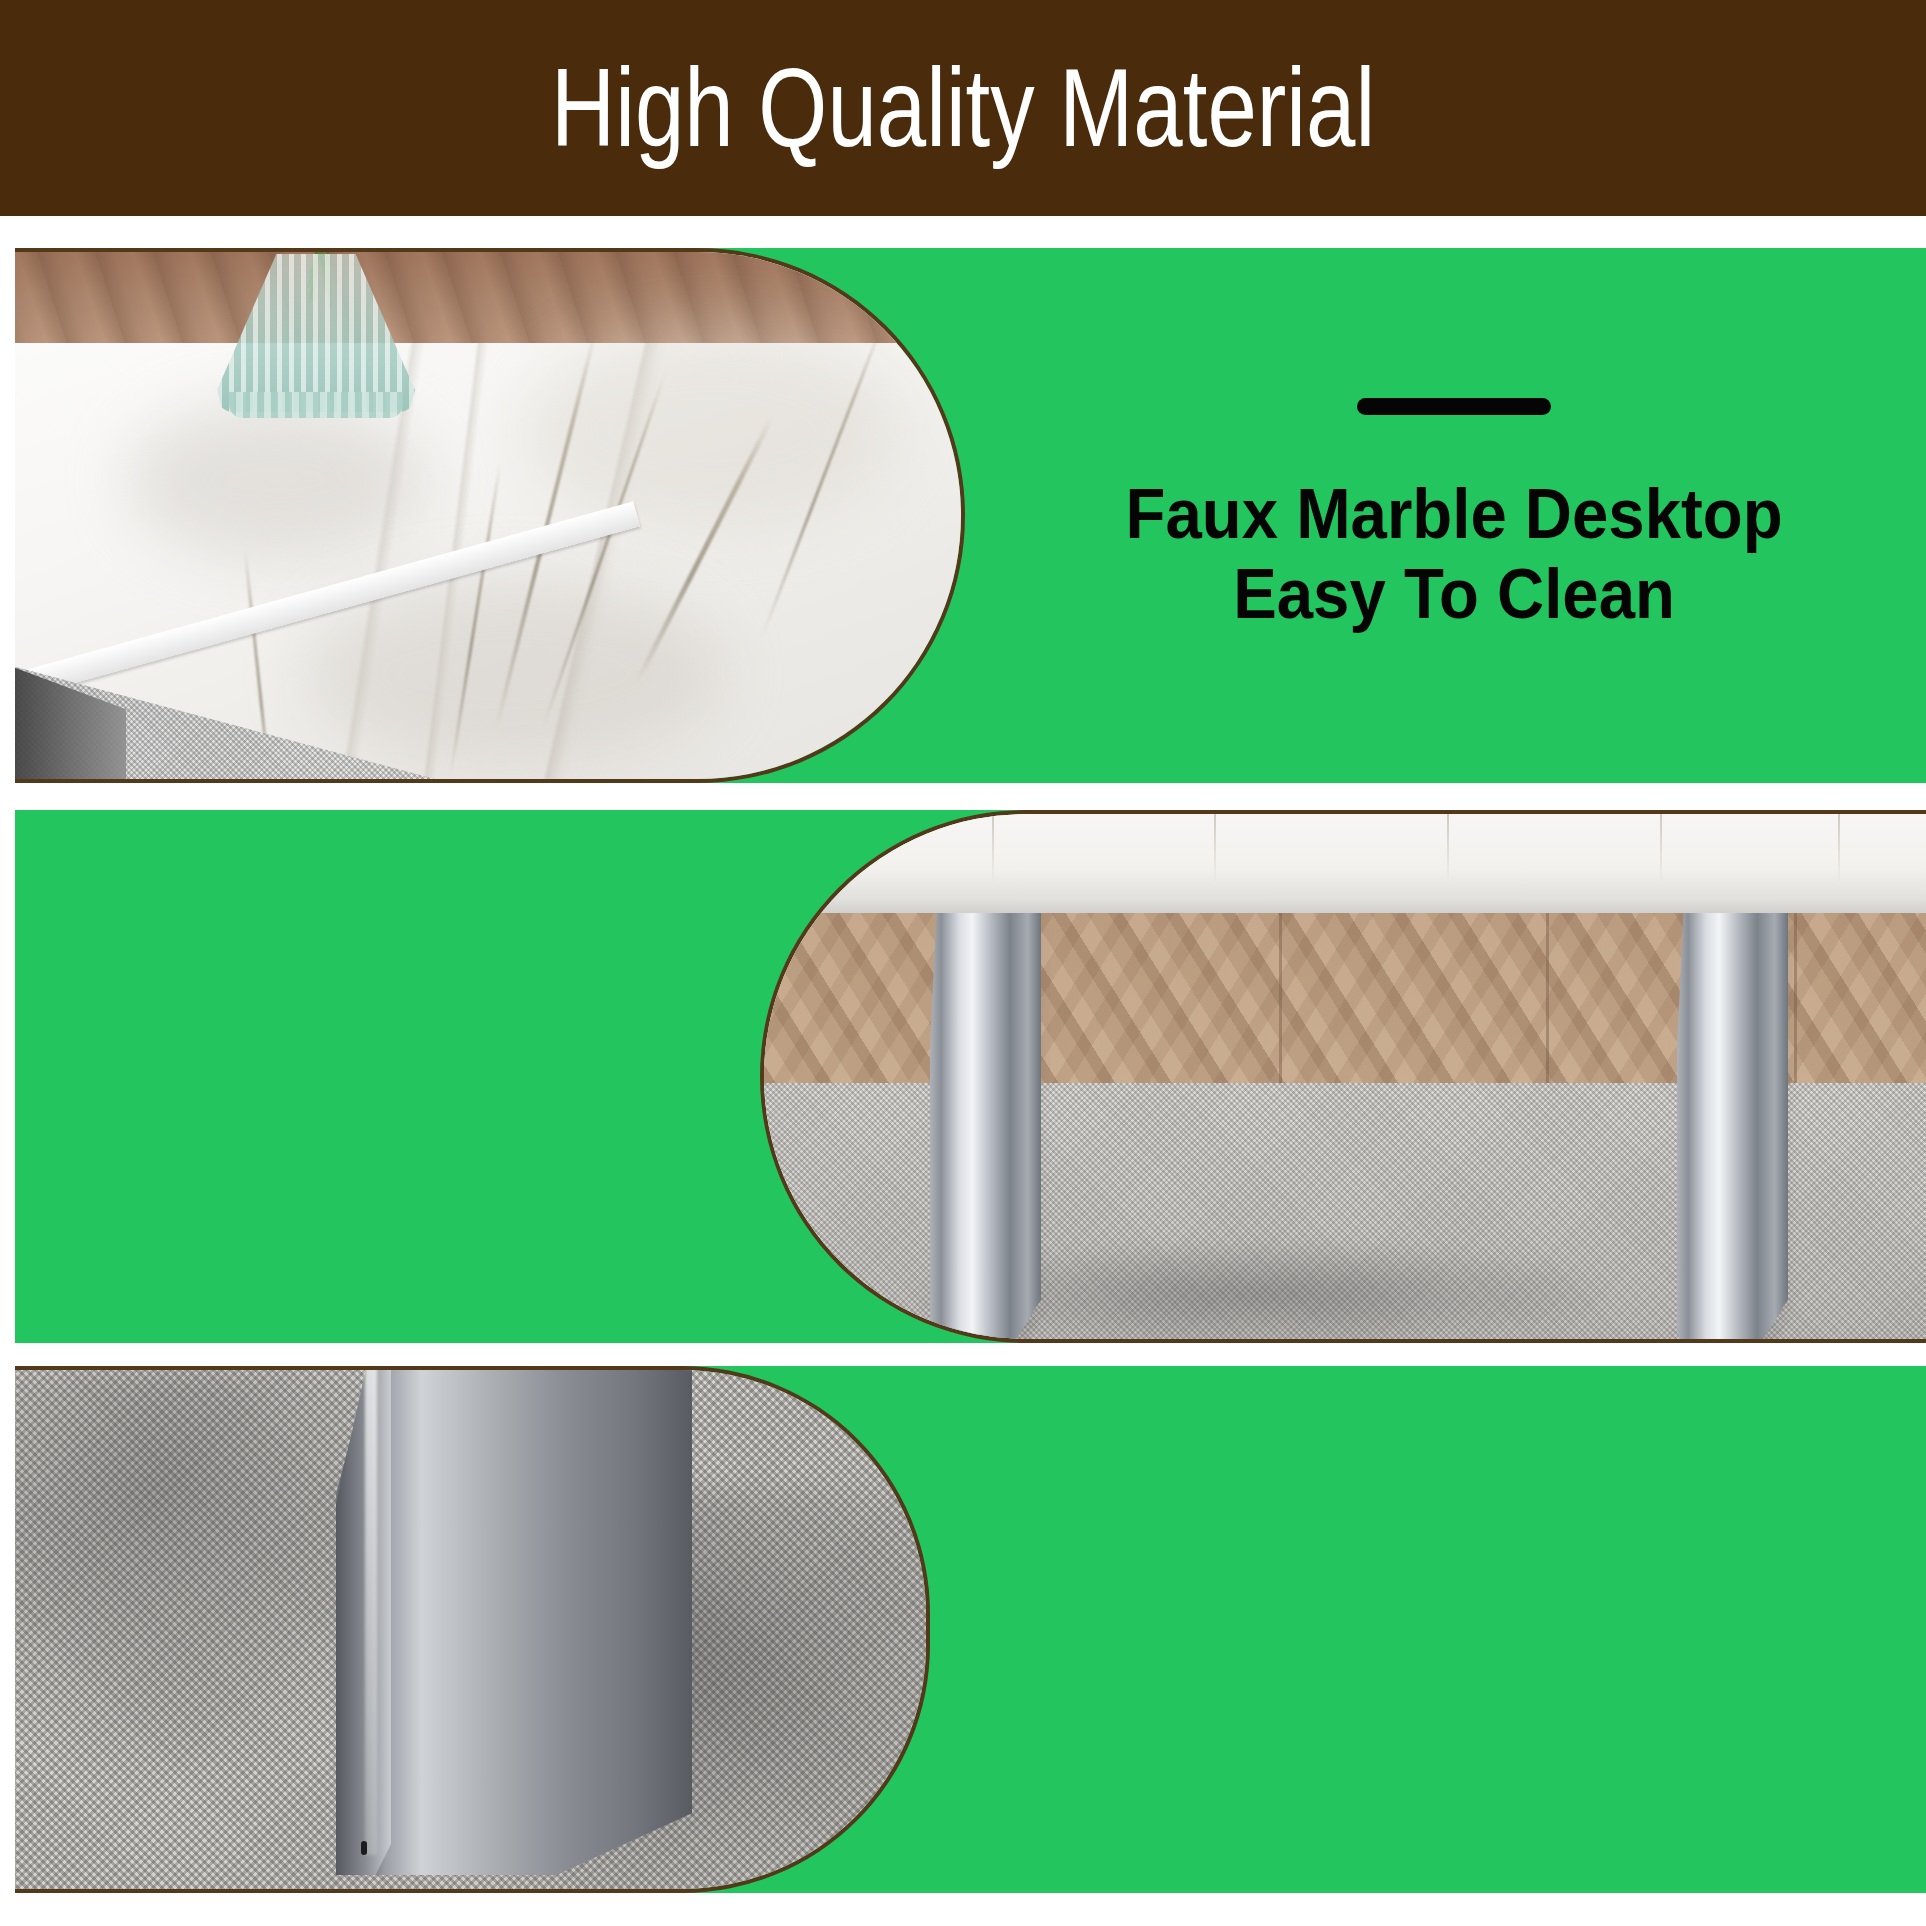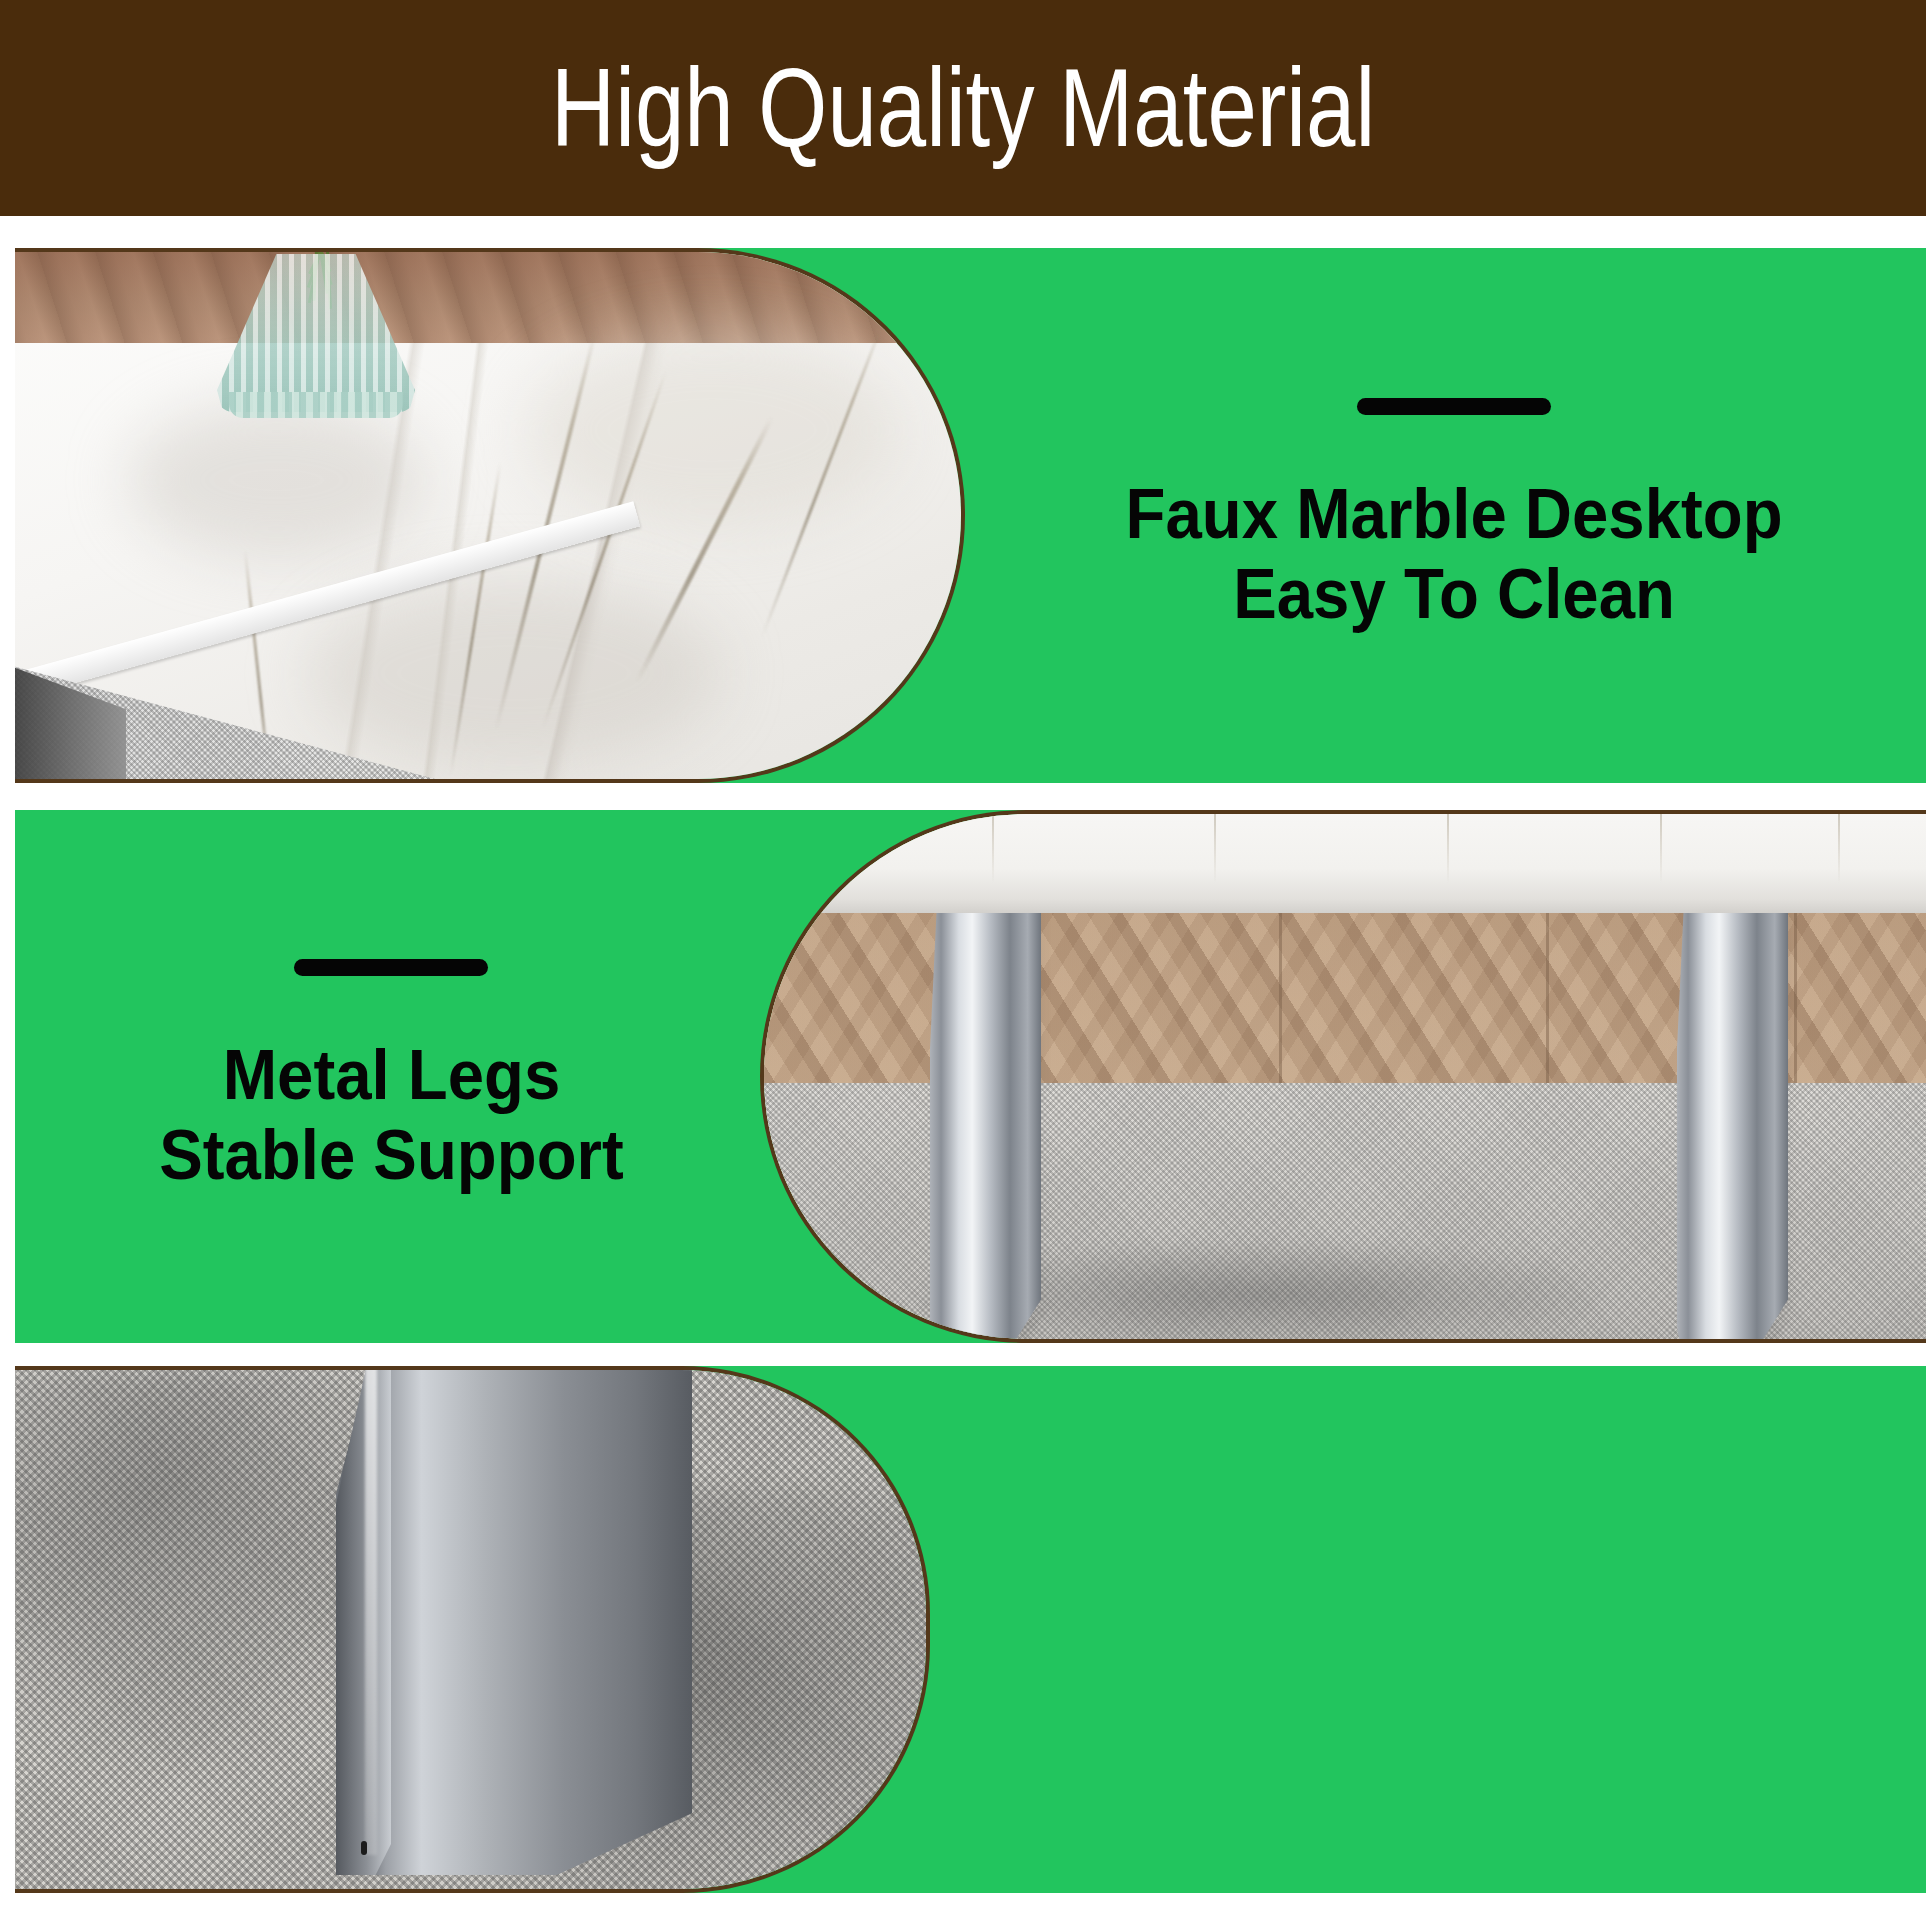--- a/index.html
+++ b/index.html
@@ -368,25 +368,20 @@
 
   <div class="textblock text-right">
     <div class="rule"></div>
     <div class="caption">Faux Marble Desktop</div>
     <div class="caption">Easy To Clean</div>
   </div>
 </section>
 
 <section class="panel" id="panel-2">
 
-  <div class="textblock text-left">
-    <div class="rule"></div>
-    <div class="caption">Metal Legs</div>
-    <div class="caption">Stable Support</div>
-  </div>
 
   <div class="photo photo-right">
     <div class="photo-inner">
       <div class="p2-floor"></div>
       <div class="p2-wood"></div>
       <div class="p2-wood-seam" style="left:267px;"></div>
       <div class="p2-wood-seam" style="left:515px;"></div>
       <div class="p2-wood-seam" style="left:782px;"></div>
       <div class="p2-wood-seam" style="left:1030px;"></div>
 

